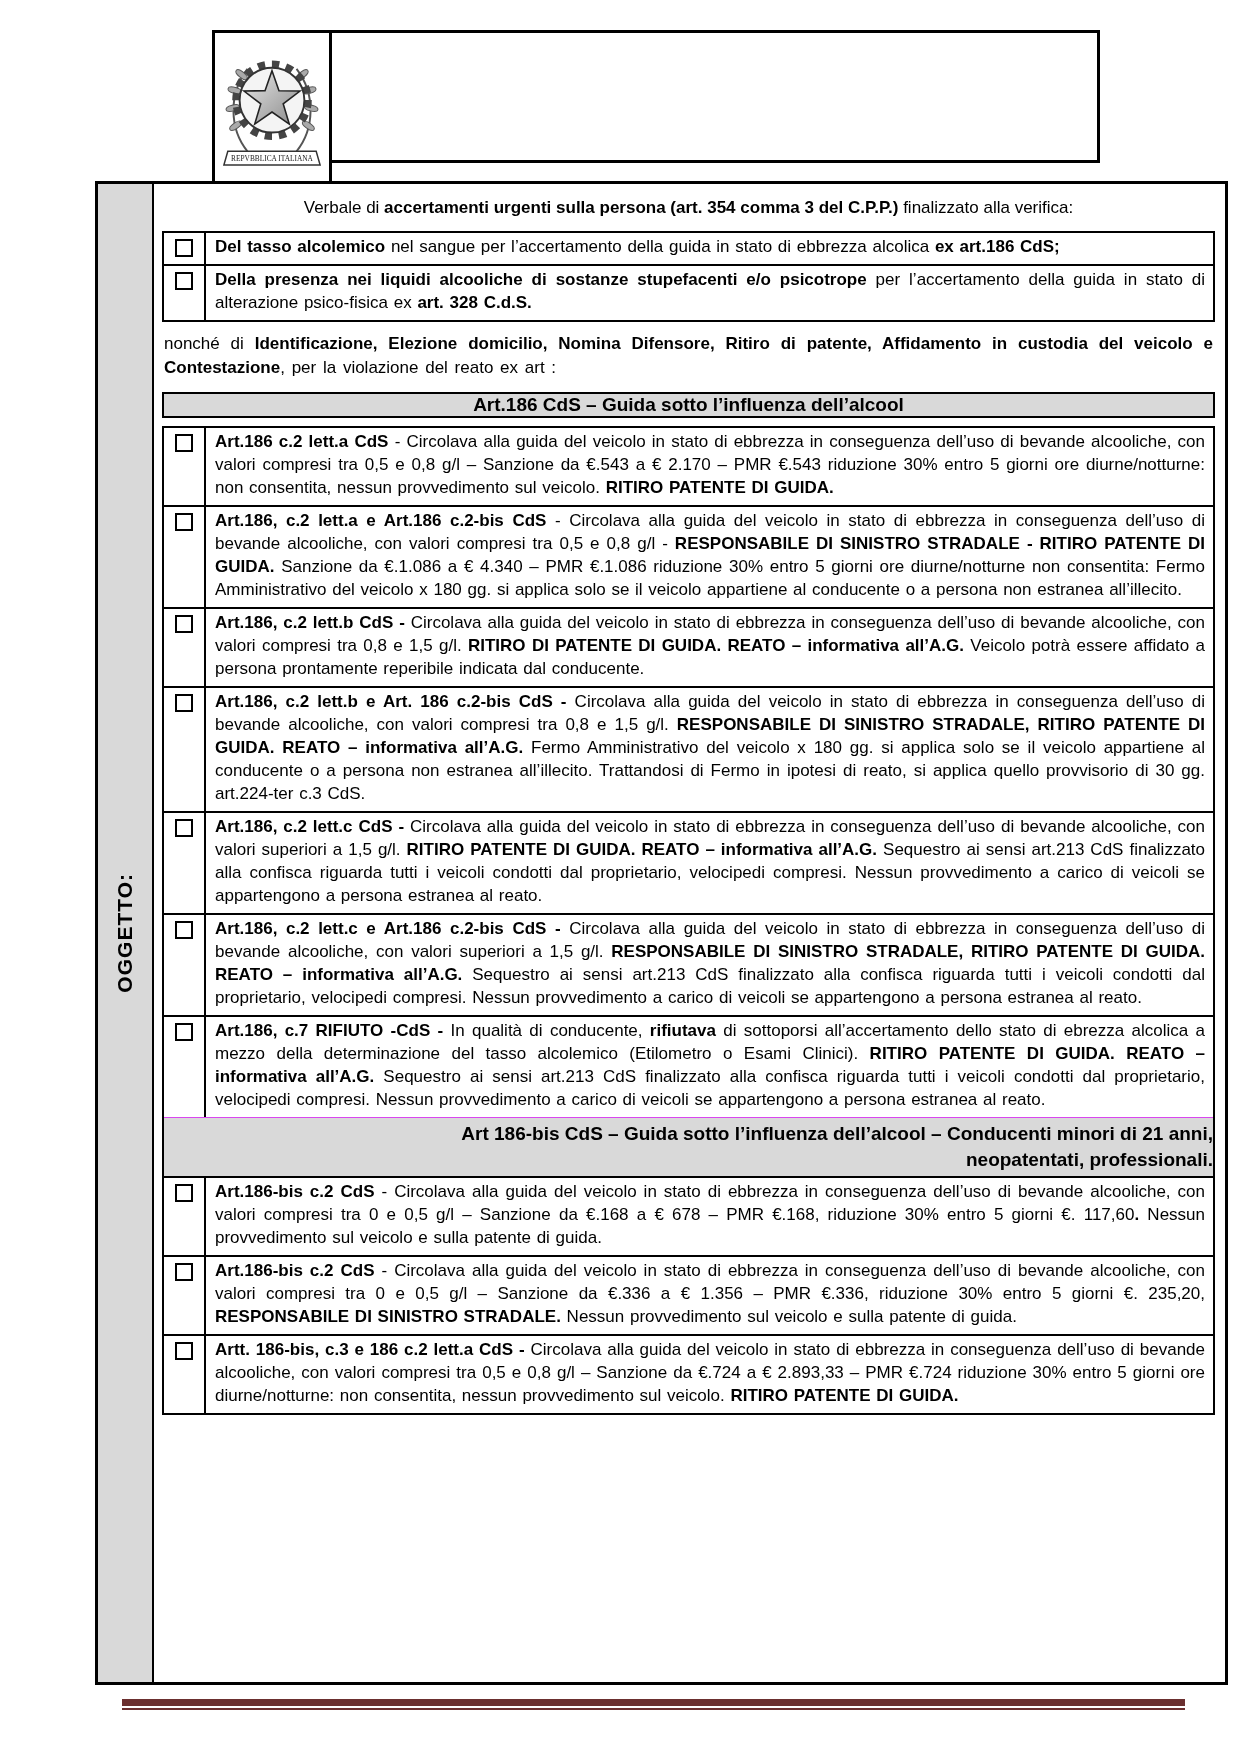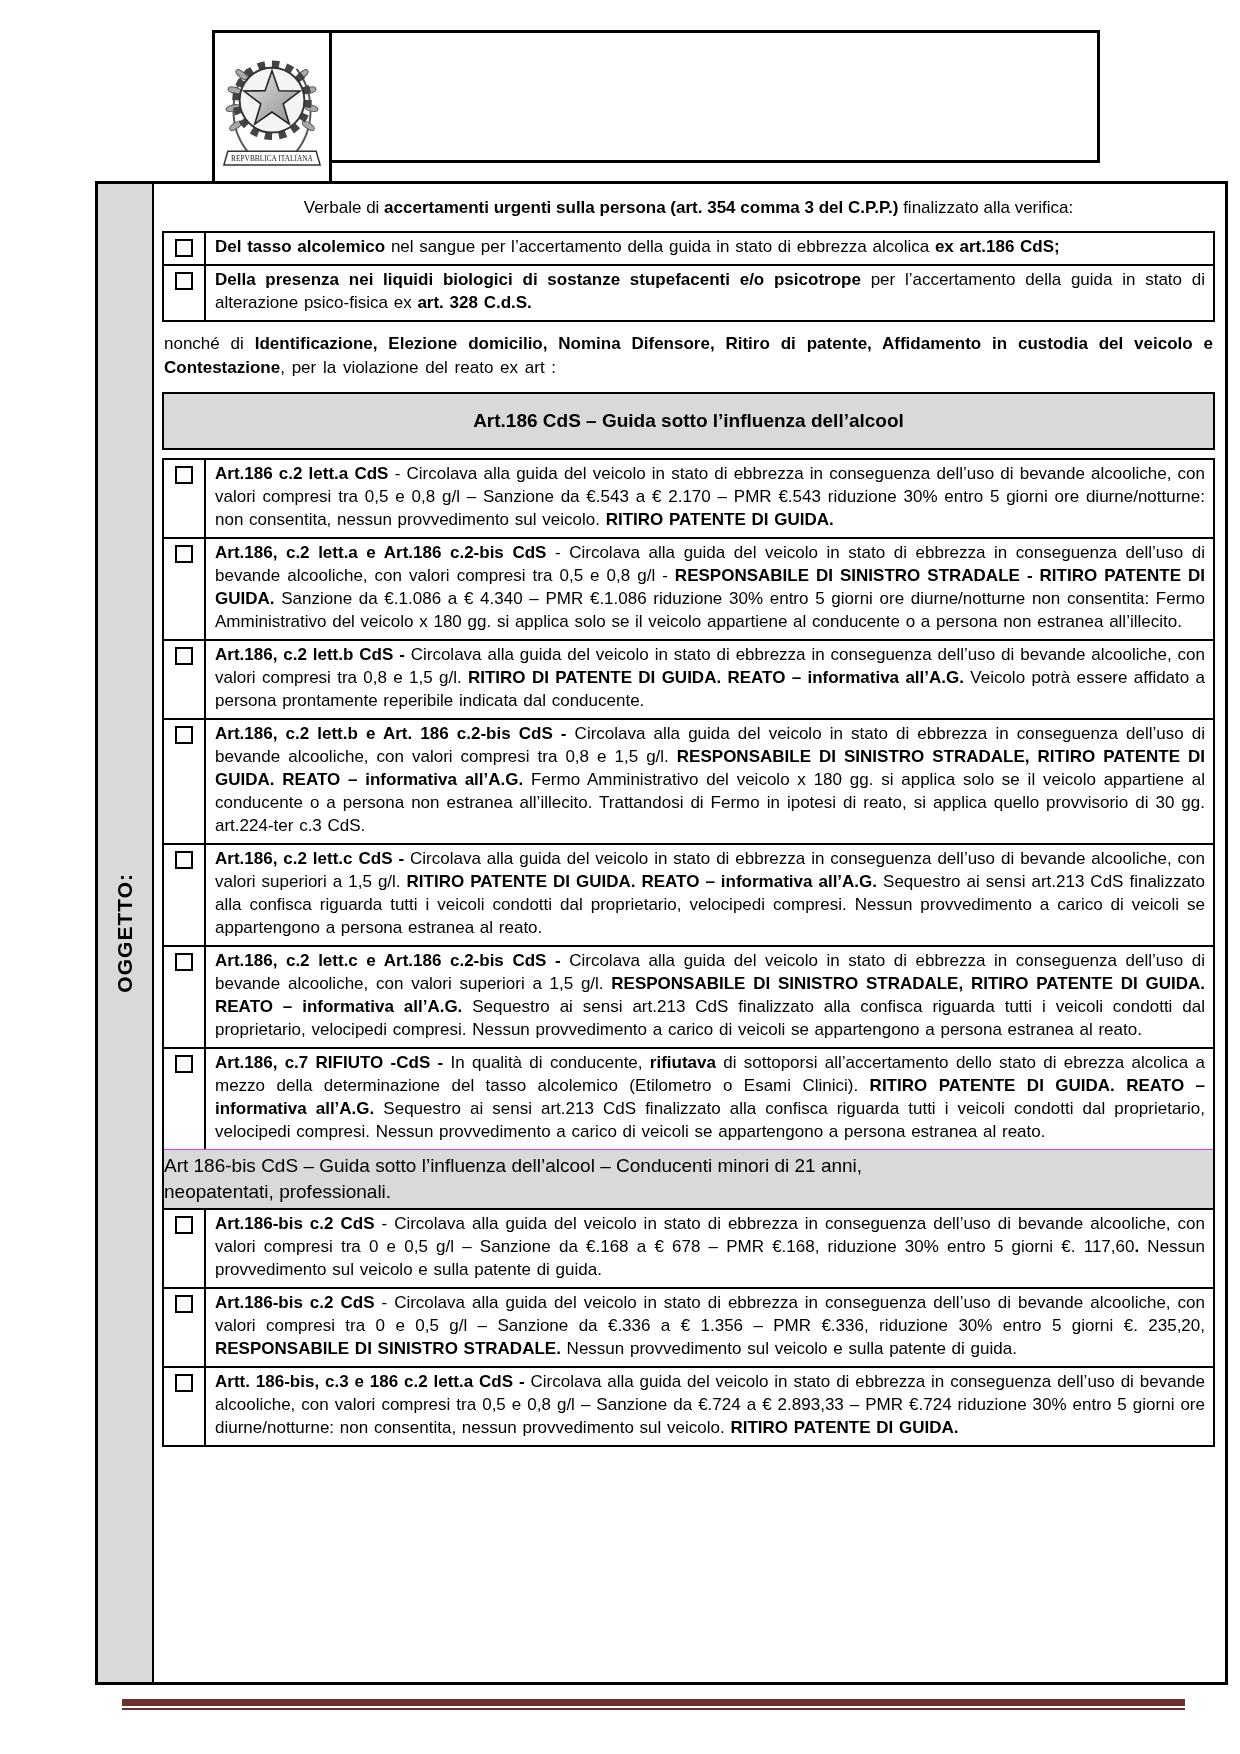--- a/index.html
+++ b/index.html
@@ -45,24 +45,24 @@
   .ctext{
     flex:1;padding:2px 8px 6px 9px;font-size:17px;line-height:23px;
     text-align:justify;word-spacing:1px;
   }
   .b{font-weight:bold;}
 
   .nonche{margin:10px 2px 12px 2px;font-size:17px;line-height:24px;text-align:justify;word-spacing:2px;}
 
   .band{
     border:2px solid #000;background:var(--band);text-align:center;font-weight:bold;
-    font-size:19px;padding:16px 0;margin:2px 0 8px 0;box-sizing:border-box;
+    font-size:19px;padding:0 0;margin:2px 0 8px 0;box-sizing:border-box;
   }
   .band-row{
-    background:var(--band);border-bottom:2px solid #000;text-align:left;font-weight:normal;
+    background:var(--band);border-bottom:2px solid #000;text-align:right;font-weight:bold;
     font-size:19px;line-height:26px;padding:3px 0;
   }
 
   .footer-rule{position:absolute;left:122px;top:1699px;width:1063px;}
   .footer-rule .thick{height:7px;background:var(--accent);}
   .footer-rule .thin{height:2px;background:var(--accent);margin-top:2px;}
   .footer-text{
     position:absolute;left:122px;top:1775px;width:1063px;text-align:center;
     font-weight:bold;font-size:16px;
   }
@@ -119,21 +119,21 @@
           <div class="ccell">
             <span class="checkbox"></span>
           </div>
           <div class="ctext"><span class="b">Del tasso alcolemico</span><span> nel sangue per l’accertamento della guida in stato di ebbrezza alcolica </span><span class="b">ex art.186 CdS;</span></div>
         </div>
 
         <div class="crow">
           <div class="ccell">
             <span class="checkbox"></span>
           </div>
-          <div class="ctext"><span class="b">Della presenza nei liquidi biologici di sostanze stupefacenti e/o psicotrope</span><span> per l’accertamento della guida in stato di alterazione psico-fisica ex </span><span class="b">art. 328 C.d.S.</span></div>
+          <div class="ctext"><span class="b">Della presenza nei liquidi alcooliche di sostanze stupefacenti e/o psicotrope</span><span> per l’accertamento della guida in stato di alterazione psico-fisica ex </span><span class="b">art. 328 C.d.S.</span></div>
         </div>
       </div>
 
     <p class="nonche"><span>nonché di </span><span class="b">Identificazione, Elezione domicilio, Nomina Difensore, Ritiro di patente, Affidamento in custodia del veicolo e Contestazione</span><span>, per la violazione del reato ex art :</span></p>
 
     <div class="band">Art.186 CdS – Guida sotto l’influenza dell’alcool</div>
 
     <div class="check-table">
       <div class="host">
 

